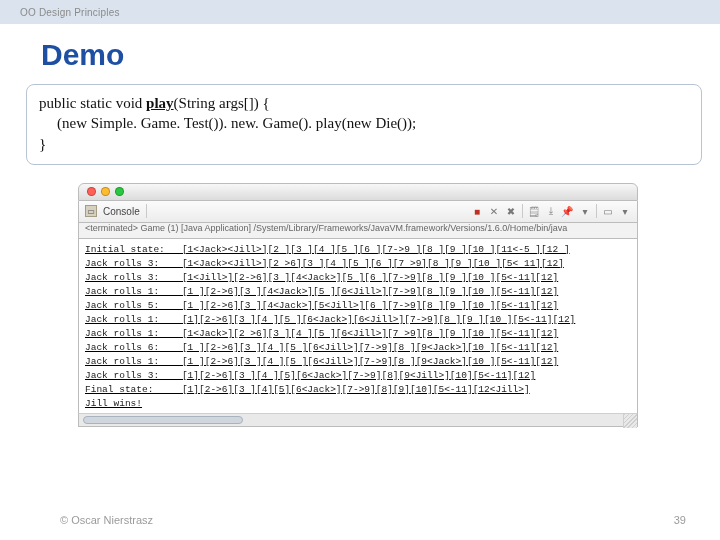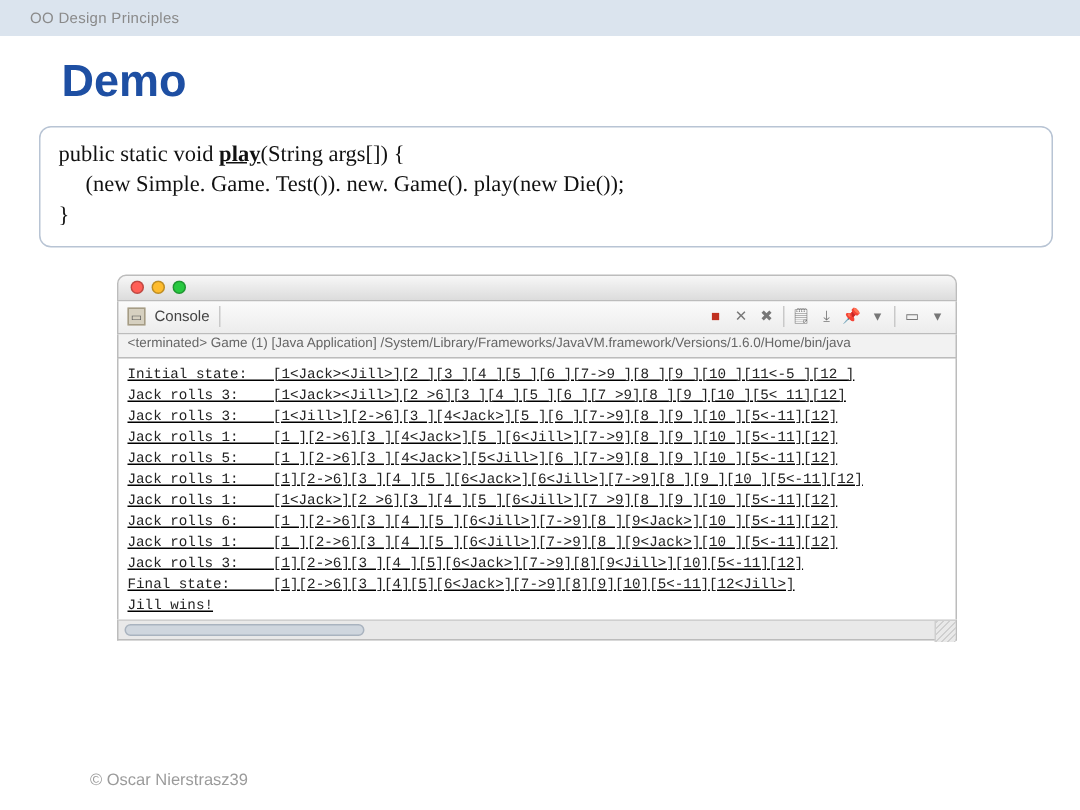--- a/index.html
+++ b/index.html
@@ -24,21 +24,21 @@
   .toolbar-right { display:flex; align-items:center; gap:5px; }
   .tr-ico { width:12px; height:12px; font-size:10px; color:#777; display:flex; align-items:center; justify-content:center;}
   .tr-ico.red { color:#c03020; font-weight:700;}
   .statusbar { height:16px; background:#f2f2f2; border:1px solid #bcbcbc; border-top:none; font-size:9px; color:#666; display:flex; padding-left:6px; overflow:hidden; white-space:nowrap;}
   .sb-right { height:100%; width:14px; background:#e9e9e9; border-left:1px solid #cfcfcf;}
   .output-area { display:flex; border:1px solid #bcbcbc; border-top:none; border-bottom:none;text-decoration:underline;}
   .output-text { flex:1; padding:4px 6px 2px 6px; font-family: Monaco, "Courier New", monospace; font-size:9.5px; line-height:1.48; color:#222; white-space:pre; }
   .hscroll { height:14px; background:#e9e9e9; border:1px solid #bcbcbc; border-top:1px solid #cfcfcf; display:flex;}
   .hscroll .thumb { margin-left:4px; margin-top:2px; width:160px; height:8px; background:#cfd6de; border:1px solid #a9b3bf; border-radius:4px;}
   .hscroll .grip { margin-left:auto; width:14px; height:14px; border-left:1px solid #cfcfcf; background:repeating-linear-gradient(135deg,#cfcfcf,#cfcfcf 1px,#e9e9e9 1px,#e9e9e9 3px);}
-  .footer { position:absolute; bottom:14px; left:60px; right:34px; display:flex; font-size:11px; color:#9b9b9b;}
+  .footer { position:absolute; bottom:14px; left:60px; right:34px; display:flex; justify-content:space-between; font-size:11px; color:#9b9b9b;}
 </style>
 </head>
 <body>
 
 <div class="slide">
   <div class="header-bar">
     <span>OO Design Principles</span>
   </div>
 
   <div class="title">Demo</div>

